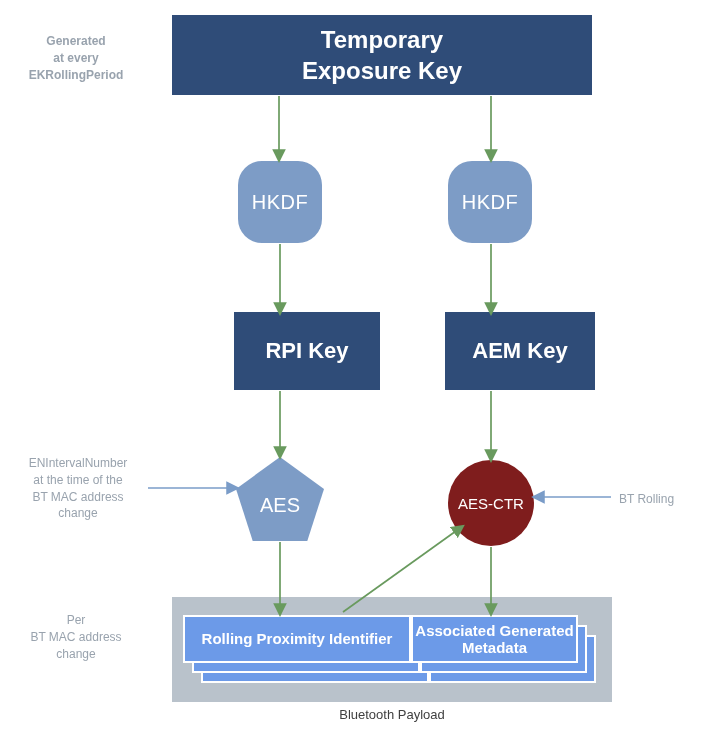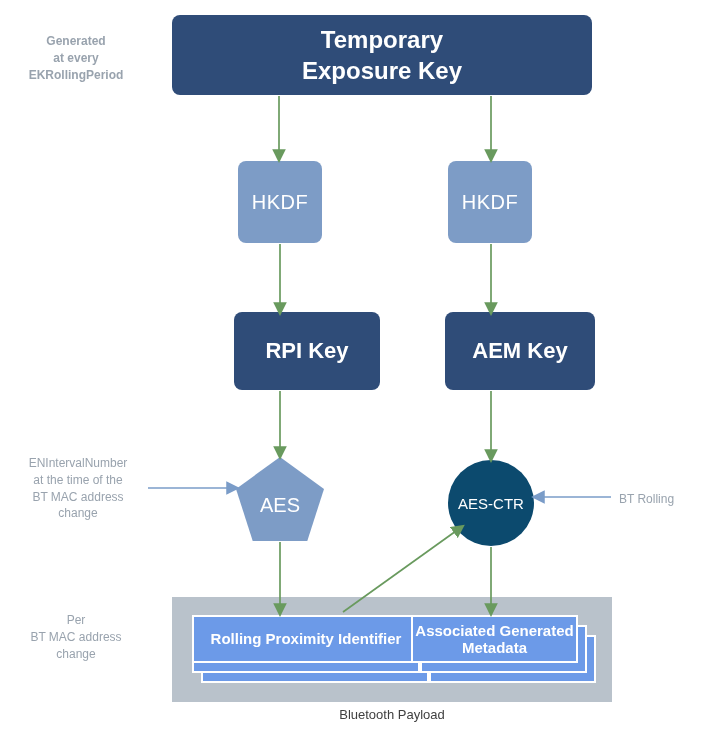--- a/index.html
+++ b/index.html
@@ -1,47 +1,47 @@
 <!DOCTYPE html>
 <html><head>
 <meta charset="utf-8">
 <style>
   html,body { margin:0; padding:0; background:#ffffff; }
   body { width:706px; height:746px; font-family:"Liberation Sans", sans-serif; }
   .canvas { position:relative; width:706px; height:746px; background:#ffffff; overflow:hidden; }
 
   .node { position:absolute; display:flex; align-items:center; justify-content:center;
-          color:#ffffff; text-align:center; box-sizing:border-box; white-space:pre-line;border-radius:8px; }
+          color:#ffffff; text-align:center; box-sizing:border-box; white-space:pre-line; }
 
   .tek { left:172px; top:15px; width:420px; height:80px; background:#2f4c78;
          font-size:24px; font-weight:bold; line-height:1.3; }
 
-  .hkdf { width:84px; height:82px; background:#7d9cc6; border-radius:8px;
+  .hkdf { width:84px; height:82px; background:#7d9cc6; border-radius:24px;
           font-size:20px; font-weight:500; letter-spacing:0.5px; }
   .hkdf-left  { left:238px; top:161px; }
   .hkdf-right { left:448px; top:161px; }
 
   .keybox { height:78px; background:#2f4c78; font-size:22px; font-weight:bold;margin-left:28px; }
   .rpi-key { left:206px; top:312px; width:146px; }
   .aem-key { left:417px; top:312px; width:150px; }
 
   .pentagon { left:236px; top:457px; width:88px; height:84px; background:#7d9cc6;
               clip-path:polygon(50% 0, 100% 38%, 81% 100%, 19% 100%, 0 38%);
               font-size:20px; padding-top:12px; }
-  .circle { left:448px; top:460px; width:86px; height:86px; background:#0c4a6e;
+  .circle { left:448px; top:460px; width:86px; height:86px; background:#7f1d1d;
             border-radius:50%; font-size:15px; }
 
   .payload-container { position:absolute; left:172px; top:597px; width:440px; height:105px;
                        background:#b9c2cb; }
 
   .card, .card-shadow { position:absolute; background:#6c9ae8; border:2px solid #ffffff;
           box-sizing:border-box; }
   .card { color:#ffffff; font-weight:bold; font-size:15px; display:flex; align-items:center;
           justify-content:center; text-align:center; line-height:1.15; }
-  .rpi-card   { left:183px; top:615px; width:228px; height:48px; z-index:3;margin-left:9px; }
+  .rpi-card   { left:183px; top:615px; width:228px; height:48px; z-index:3; }
   .aem-card   { left:411px; top:615px; width:167px; height:48px; z-index:3; }
   .rpi-sh1 { left:192px; top:625px; width:228px; height:48px; z-index:2; }
   .rpi-sh2 { left:201px; top:635px; width:228px; height:48px; z-index:1; }
   .aem-sh1 { left:420px; top:625px; width:167px; height:48px; z-index:2; }
   .aem-sh2 { left:429px; top:635px; width:167px; height:48px; z-index:1; }
 
   .annotation { position:absolute; color:#99a3ae; font-size:12px; line-height:1.4;
                 text-align:center; white-space:pre-line; }
   .gen-annotation { left:8px;  top:33px;  width:136px;font-weight:bold; }
   .eni-annotation { left:6px;  top:455px; width:144px; }

